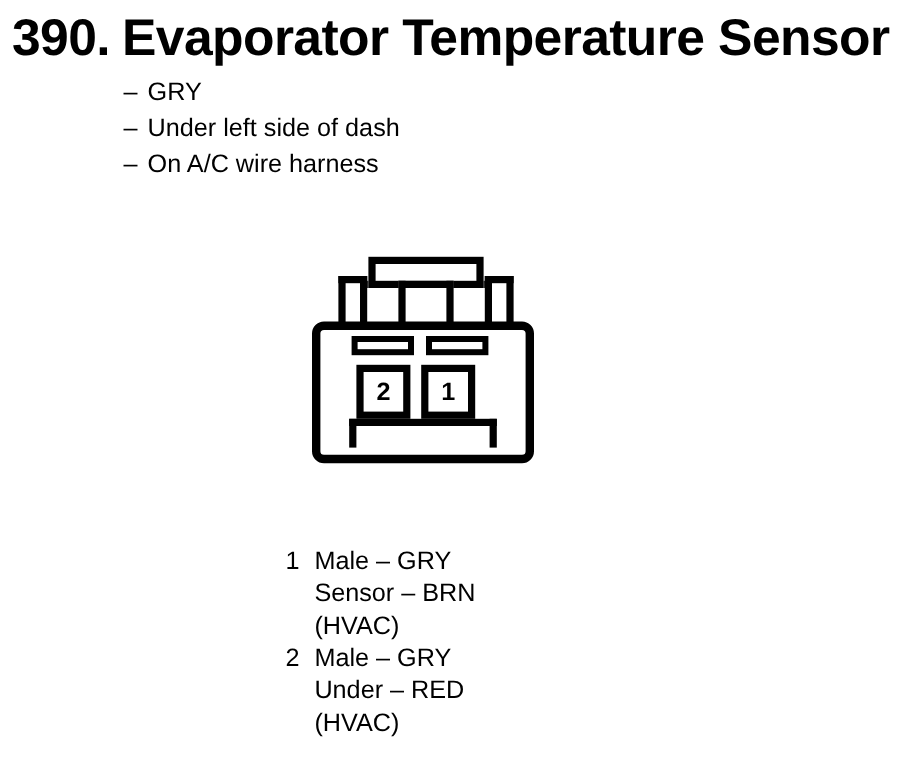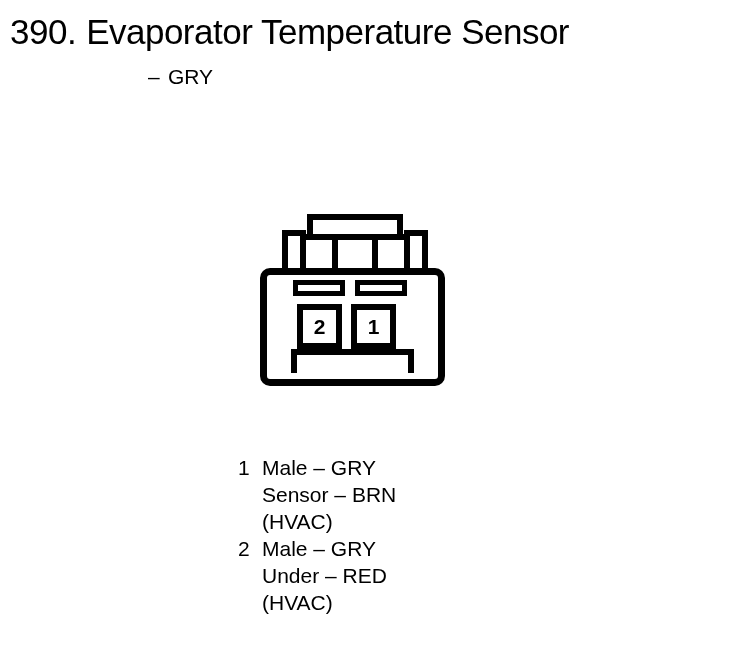--- a/index.html
+++ b/index.html
@@ -14,41 +14,40 @@
     color: #000000;
     position: relative;
     overflow: hidden;
   }
 
   
   #page-heading {
     position: absolute;
     left: 10px;
     top: 12px;
-    font-size: 35px;
-    font-weight: normal;
+    font-size: 43px;
+    font-weight: bold;
     letter-spacing: -0.5px;
     white-space: nowrap;
     line-height: 40px;
   }
   #page-heading .heading-number {
     margin-right: 10px;
   }
 
   
   #spec-list {
     position: absolute;
     left: 103px;
     top: 62px;
     font-size: 21px;
     line-height: 30px;
   }
   .spec-item {
     white-space: nowrap;
-    margin-left: 45px;
   }
   .spec-dash {
     display: inline-block;
     width: 20px;
   }
 
   
   #connector-diagram {
     position: absolute;
     left: 255px;
@@ -202,20 +201,26 @@
 </head>
 <body>
 
 <div id="page-heading">
   <span class="heading-number">390.</span><span class="heading-text">Evaporator Temperature Sensor</span>
 </div>
 
 <div id="spec-list">
   <div class="spec-item">
     <span class="spec-dash">–</span><span>GRY</span>
+  </div>
+  <div class="spec-item">
+    <span class="spec-dash">–</span><span>Under left side of dash</span>
+  </div>
+  <div class="spec-item">
+    <span class="spec-dash">–</span><span>On A/C wire harness</span>
   </div>
 </div>
 
 <div id="connector-diagram">
   <div class="ink shoulder-left"></div>
   <div class="ink shoulder-right"></div>
   <div class="ink tab-outer"></div>
   <div class="ink post-left"></div>
   <div class="ink post-centre"></div>
   <div class="ink post-right"></div>

